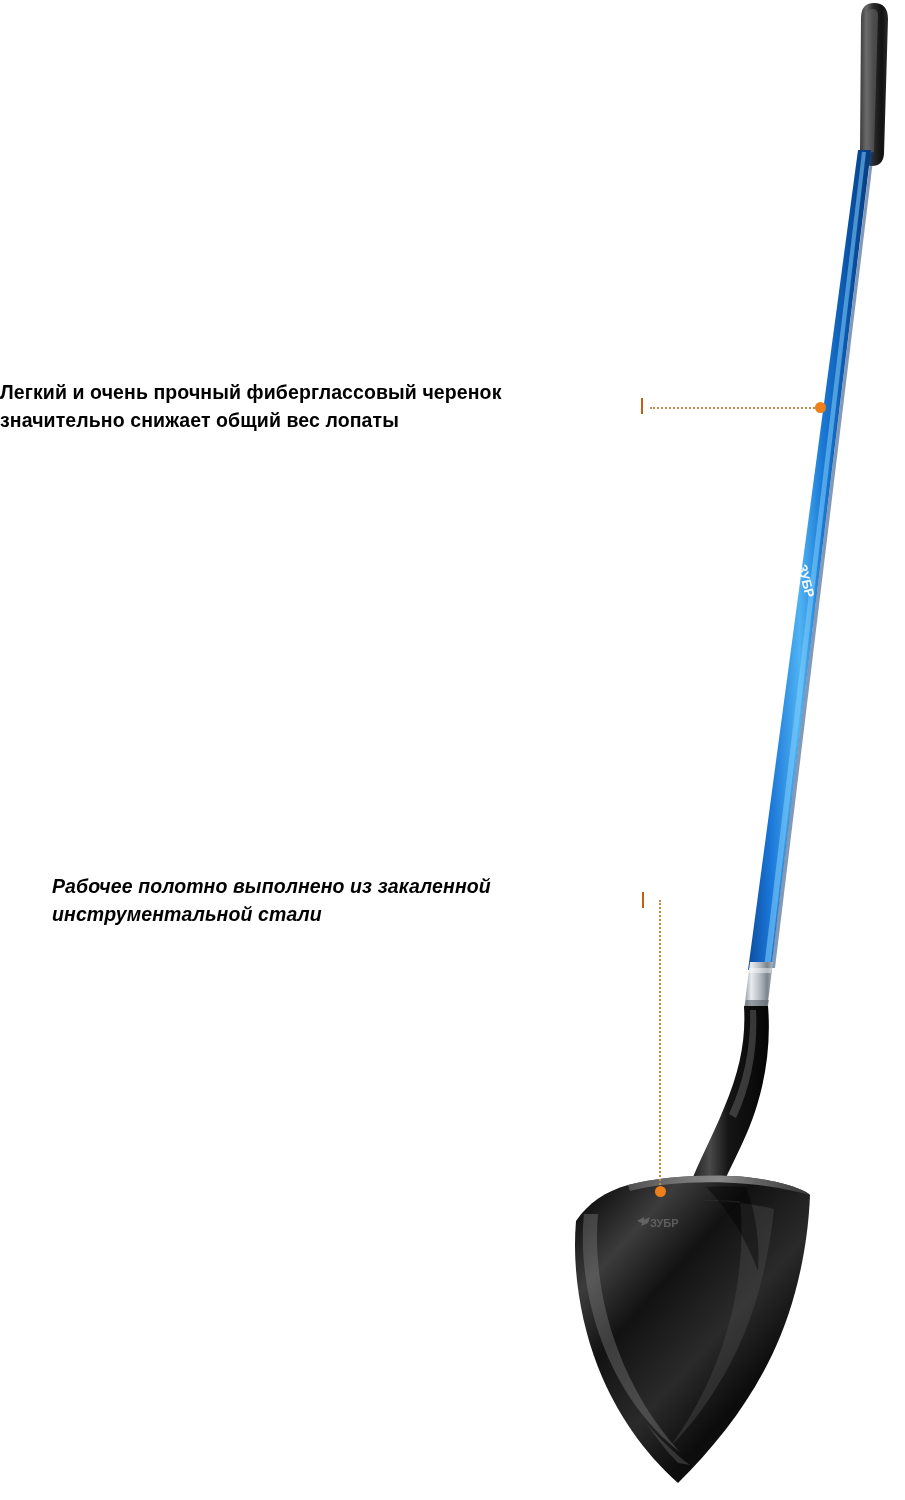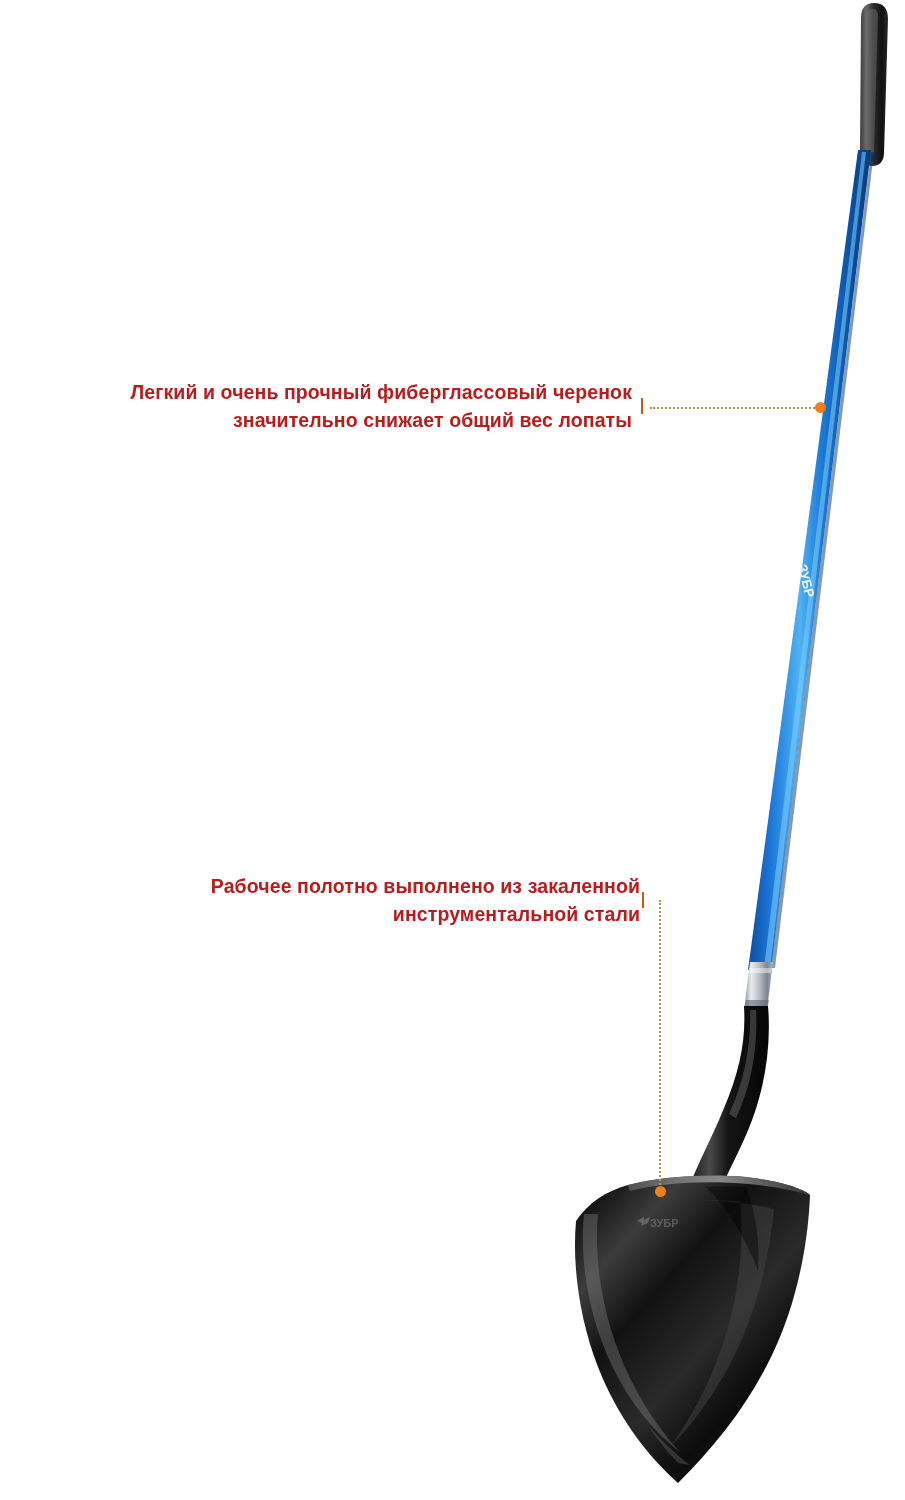--- a/index.html
+++ b/index.html
@@ -14,38 +14,38 @@
     position: relative;
     width: 905px;
     height: 1500px;
     background: #ffffff;
     overflow: hidden;
   }
 
   
   .callout-text {
     position: absolute;
-    text-align: right;
-    color: #b91c1c;
+    color: #000000;
     font-family: "Liberation Sans", sans-serif;
     font-weight: bold;
     font-size: 19.5px;
     line-height: 28px;
     letter-spacing: 0.1px;
     white-space: pre-line;
   }
   #callout-1-text {
     left: 0px;
     top: 378px;
     width: 632px;
   }
   #callout-2-text {
-    left: 68px;
+    left: 52px;
     top: 872px;
     width: 572px;
+    font-style: italic;
   }
 
   
   .tick {
     position: absolute;
     width: 2px;
     height: 16px;
     background: #c06010;
   }
   #tick-1 { left: 641px; top: 398px; }

